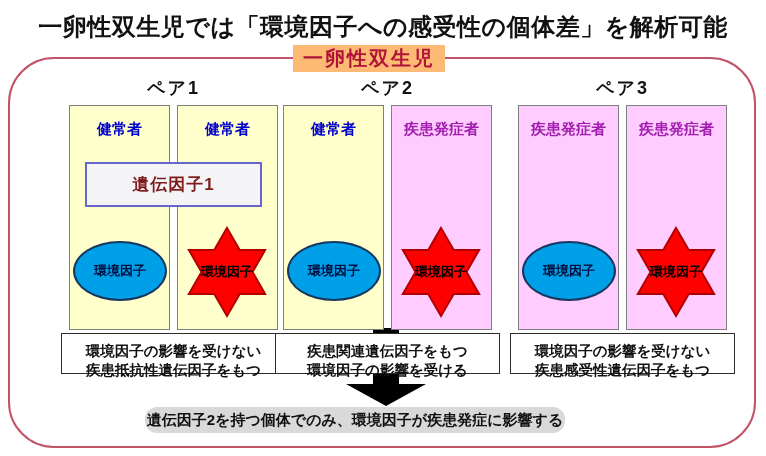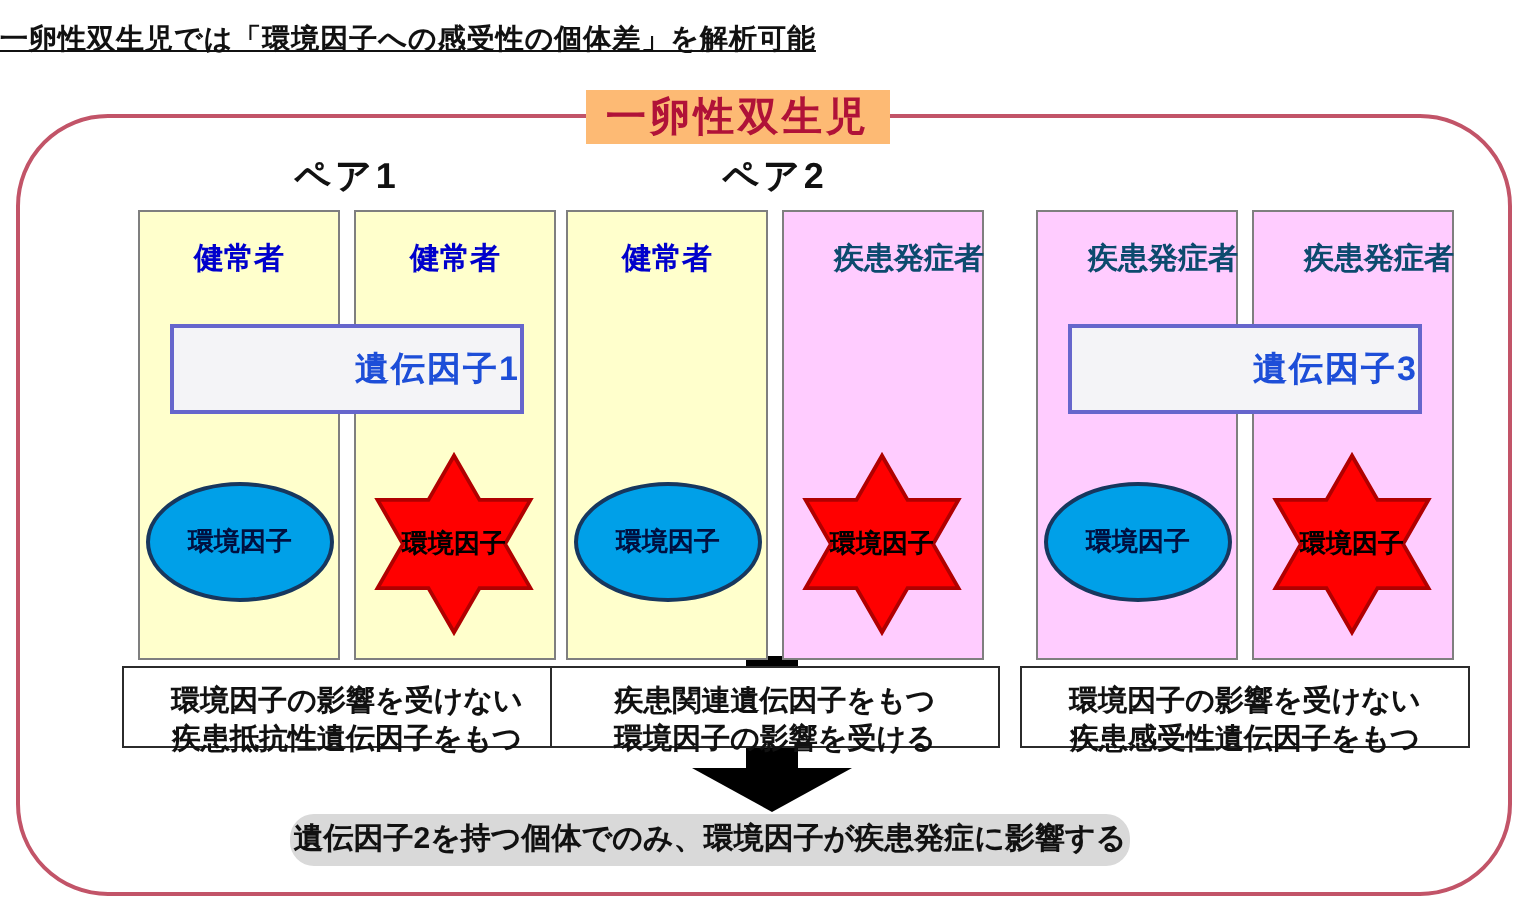--- a/index.html
+++ b/index.html
@@ -6,23 +6,22 @@
   body{
     width:766px;height:456px;position:relative;background:#ffffff;
     font-family:"Liberation Sans","DejaVu Sans",sans-serif;
     overflow:hidden;
   }
   .page{position:absolute;inset:0;}
 
   
   .title{
     position:absolute;top:11px;left:0;width:100%;
-    font-size:14px;font-weight:bold;color:#111111;
+    text-align:center;font-size:24px;font-weight:bold;color:#111111;
     letter-spacing:0.5px;
-    text-decoration:underline;
   }
 
   
   .frame{
     position:absolute;left:8px;top:57px;width:744px;height:387px;
     border:2px solid #C25468;border-radius:46px;z-index:0;background:transparent;
   }
   .frame-label{
     position:absolute;top:-14px;left:283px;
     background:#fdba74;padding:0 10px;
@@ -48,27 +47,27 @@
   .twin-col.left{left:0;}
   .twin-col.right{left:108px;}
   .twin-col.healthy{background:#FFFFCC;}
   .twin-col.affected{background:#FFCCFF;}
 
   .status{
     position:absolute;top:14px;left:0;width:100%;text-align:center;
     font-size:15px;font-weight:bold;white-space:nowrap;
   }
   .twin-col.healthy .status{color:#0000CC;}
-  .twin-col.affected .status{color:#0c4a6e;margin-left:13px;}
+  .twin-col.affected .status{color:#a21caf;}
 
   .gene-box{
     position:absolute;left:16px;top:86px;width:177px;height:45px;
     background:#F4F4F7;border:2px solid #6666CC;box-sizing:border-box;
-    text-align:right;line-height:41px;
-    font-size:17px;font-weight:bold;color:#1d4ed8;letter-spacing:1px;
+    text-align:center;line-height:41px;
+    font-size:17px;font-weight:bold;color:#7f1d1d;letter-spacing:1px;
     z-index:3;
   }
 
   .env-ellipse{
     position:absolute;left:4px;top:165px;width:94px;height:60px;
     background:#00A0E8;border:2px solid #17375E;border-radius:50%;
     box-sizing:border-box;z-index:3;
     display:flex;align-items:center;justify-content:center;
   }
   .env-ellipse span{font-size:13px;font-weight:bold;color:#001040;}
@@ -161,27 +160,27 @@
       </svg>
       <span class="star-text">環境因子</span>
     </div>
     <div class="caption">
       <span>疾患関連遺伝因子をもつ</span>
       <span>環境因子の影響を受ける</span>
     </div>
   </div>
 
   <div class="pair pair-3">
+    <div class="pair-header">ペア3</div>
     <div class="twin-col left affected">
       <div class="status">疾患発症者</div>
     </div>
     <div class="twin-col right affected">
       <div class="status">疾患発症者</div>
     </div>
-    <div class="gene-box">遺伝因子3</div>
     <div class="env-ellipse">
       <span>環境因子</span>
     </div>
     <div class="env-star">
       <svg viewBox="0 0 100 100" width="96" height="96">
         <polygon points="50,4 36.7,27 10.2,27 23.4,50 10.2,73 36.7,73 50,96 63.3,73 89.8,73 76.6,50 89.8,27 63.3,27" fill="#FF0000" stroke="#B00000" stroke-width="2"></polygon>
       </svg>
       <span class="star-text">環境因子</span>
     </div>
     <div class="caption">

